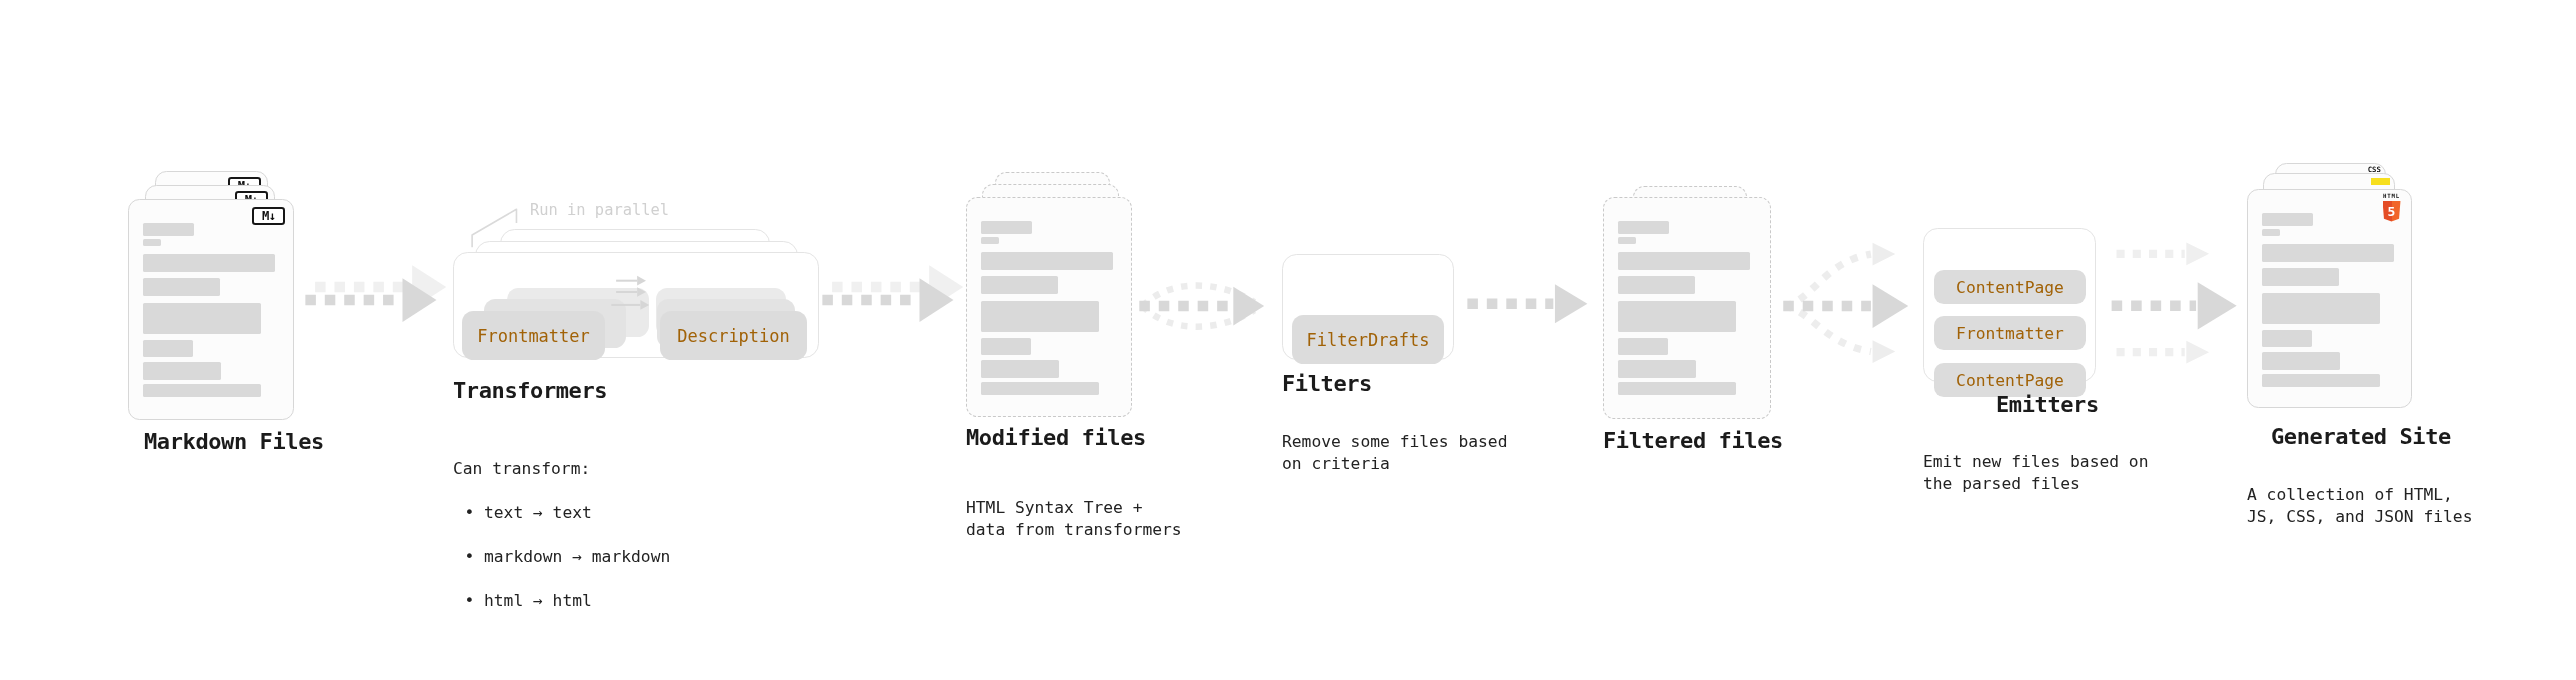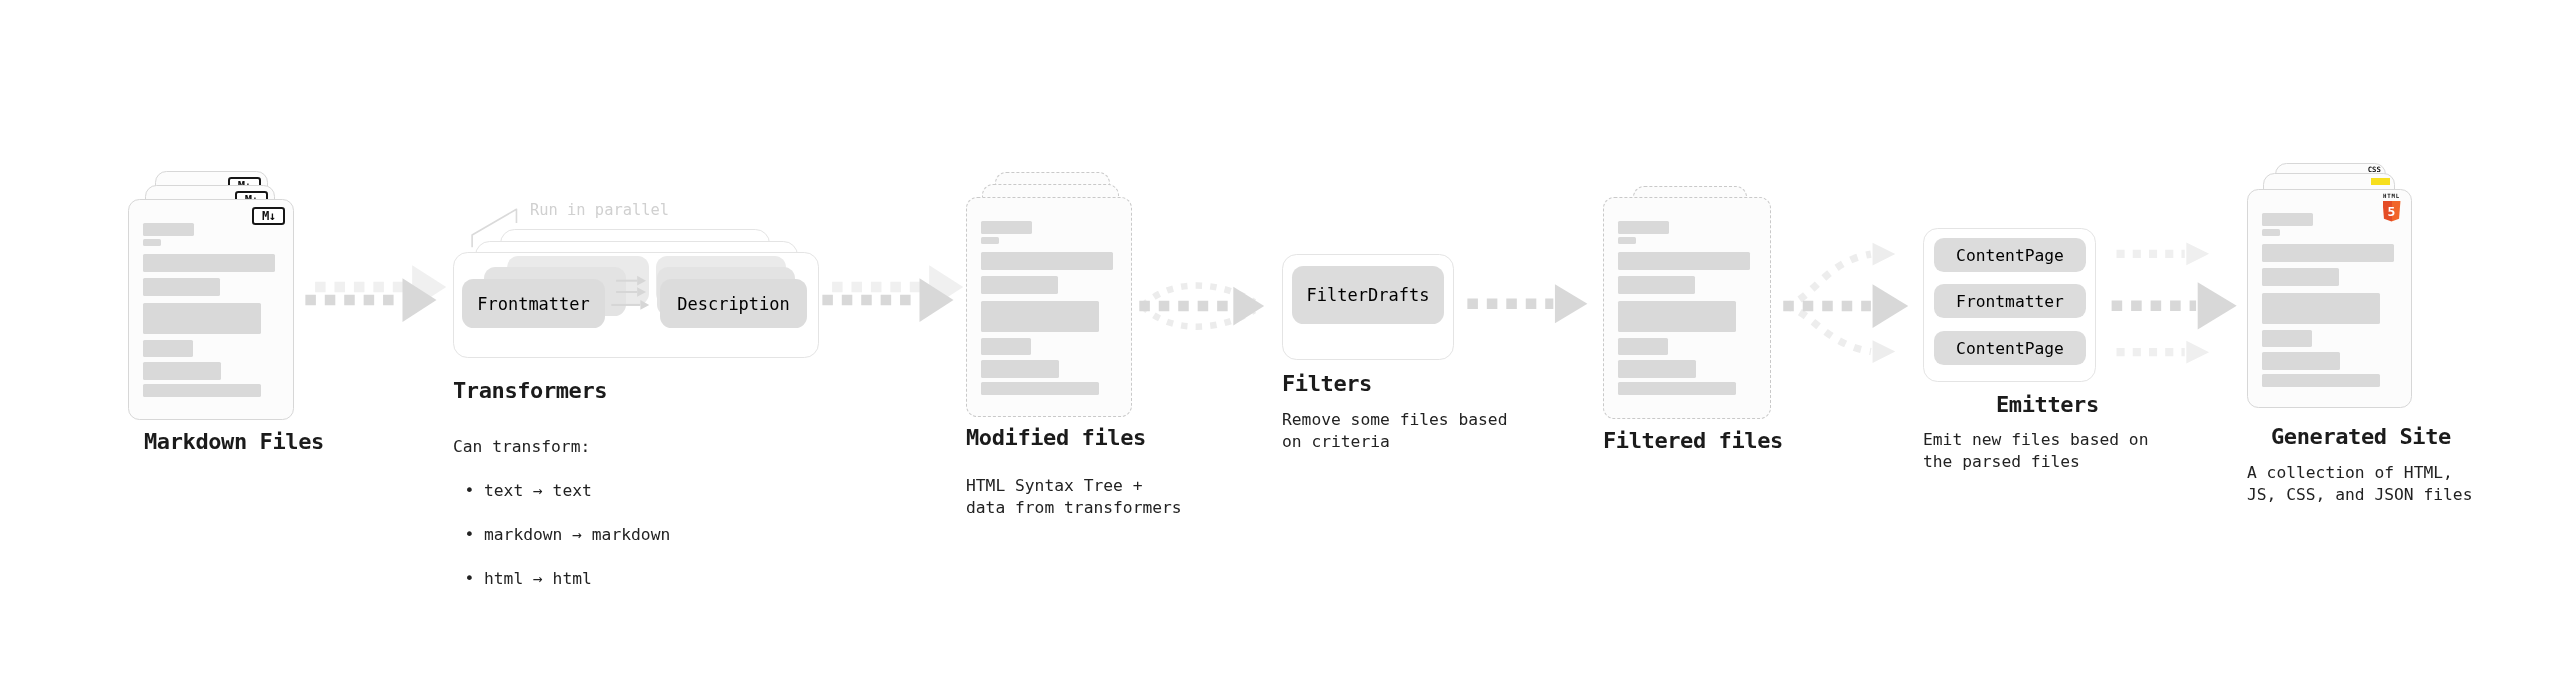--- a/index.html
+++ b/index.html
@@ -20,34 +20,35 @@
   
   .frame {
     position:absolute; background:#ffffff;
     border:1.6px solid #e4e4e4; border-radius:14.6px; box-sizing:border-box;
   }
 
   
   .pill {
     position:absolute; background:#dcdcdc; border-radius:11.4px;
     display:flex; align-items:center; justify-content:center;
-    font-size:17px; color:#000000; white-space:nowrap; box-sizing:border-box;
+    font-size:17px; color:#a16207; white-space:nowrap; box-sizing:border-box;margin-top:32px;
   }
   .pill.ghost1 { background:#e3e3e3; }
   .pill.ghost2 { background:#eaeaea; }
   .pill.small { border-radius:9.8px; font-size:16.3px; }
 
   
   .stage-label {
     position:absolute; font-size:22px; font-weight:600; color:#1b1b1b;
     letter-spacing:-0.4px; white-space:nowrap;
   }
   .stage-desc {
     position:absolute; font-size:16.3px; line-height:22px; color:#222222;
     white-space:pre-line;
+    margin-top:22px;
   }
   .bullet { padding-left:11.4px; white-space:nowrap; }
   .annotation {
     position:absolute; font-size:15.4px; color:#d0d0d0; white-space:nowrap;
   }
 
   
   .md-badge {
     position:absolute; width:32.5px; height:18px; background:#ffffff;
     border:2px solid #161616; border-radius:3.3px; box-sizing:border-box;
@@ -176,21 +177,21 @@
 
 <svg style="left:1136px;top:268px;" width="142" height="77" viewBox="0 0 175 95">
   <path d="M 8 47 C 40 14, 100 14, 146 42" fill="none" stroke="#ececec" stroke-width="8" stroke-dasharray="8 10"></path>
   <path d="M 8 47 C 40 80, 100 80, 146 52" fill="none" stroke="#ececec" stroke-width="8" stroke-dasharray="8 10"></path>
   <line x1="4" y1="47" x2="118" y2="47" stroke="#d8d8d8" stroke-width="13" stroke-dasharray="13 11"></line>
   <polygon points="120,23 120,71 158,47" fill="#d8d8d8"></polygon>
 </svg>
 
 <div>
   <div class="frame" style="left:1282px;top:254px;width:172px;height:106px;"></div>
-  <div class="pill" style="left:1292px;top:266px;width:152px;height:58px;">FilterDrafts</div>
+  <div class="pill" style="left:1292px;top:283px;width:152px;height:49px;">FilterDrafts</div>
   <div class="stage-label" style="left:1282px;top:371px;">Filters</div>
   <div class="stage-desc" style="left:1282px;top:409px;">Remove some files based
 on criteria</div>
 </div>
 
 <svg style="left:1464px;top:268px;" width="130" height="73" viewBox="0 0 160 90">
   <line x1="4" y1="44" x2="110" y2="44" stroke="#d8d8d8" stroke-width="13" stroke-dasharray="13 11"></line>
   <polygon points="112,20 112,68 152,44" fill="#d8d8d8"></polygon>
 </svg>
 

